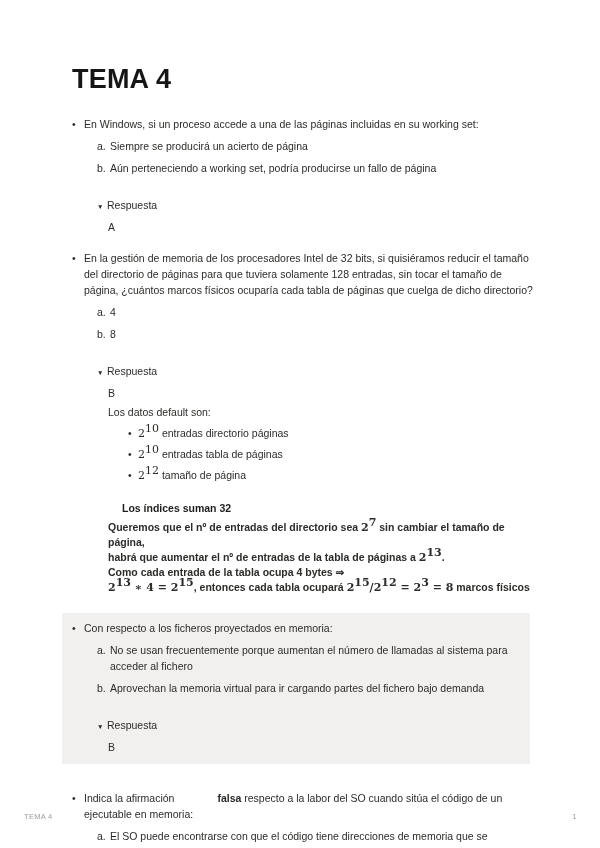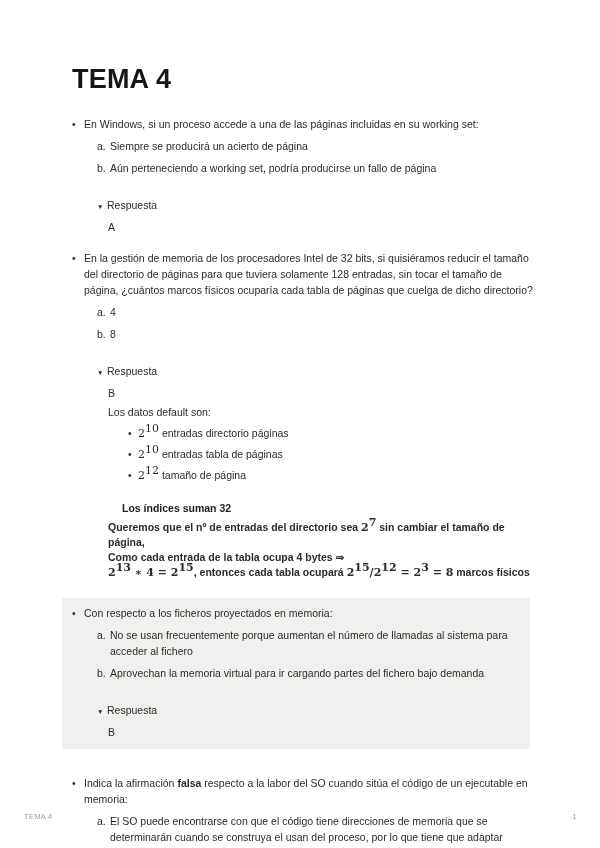--- a/index.html
+++ b/index.html
@@ -37,21 +37,21 @@
   .sub .mk{flex:0 0 10px;}
   .bold-note{padding-left:50px;margin-top:16px;font-weight:bold;color:#1d1d1b;}
   .expl{padding-left:36px;margin-top:4px;font-weight:bold;}
   .expl .ln{line-height:15px;}
   .highlight{
     margin:18px 7px 0 -10px;
     padding:7px 10px 9px 10px;
   }
   .highlight .q{margin-bottom:0;}
   .q4{margin-top:26px;}
-  .b{font-weight:bold;}
+  .b{font-weight:bold;margin-left:40px;}
   .m{font-family:"DejaVu Serif",serif;font-size:11px;}
   .m sup{font-size:11px;line-height:0;vertical-align:super;letter-spacing:0;}
   .footer{
     position:absolute;
     left:24px;right:23px;bottom:27px;
     display:flex;justify-content:space-between;
     font-size:7.5px;color:#9c9c99;letter-spacing:0.3px;
   }
 </style>
 </head>
@@ -112,20 +112,21 @@
       </div>
       <div class="li sub">
         <span class="mk">•</span>
         <div class="tx"><span class="m">2<sup>12</sup></span><span> tamaño de página</span></div>
       </div>
 
       <div class="bold-note">Los índices suman 32</div>
 
       <div class="expl">
         <div class="ln"><span>Queremos que el nº de entradas del directorio sea </span><span class="m">2<sup>7</sup></span><span> sin cambiar el tamaño de página,</span></div>
+        <div class="ln"><span>habrá que aumentar el nº de entradas de la tabla de páginas a </span><span class="m">2<sup>13</sup></span><span>.</span></div>
         <div class="ln"><span>Como cada entrada de la tabla ocupa 4 bytes ⇒</span></div>
         <div class="ln"><span class="m">2<sup>13</sup></span><span class="m"> ∗ 4 = </span><span class="m">2<sup>15</sup></span><span>, entonces cada tabla ocupará </span><span class="m">2<sup>15</sup></span><span class="m">/</span><span class="m">2<sup>12</sup></span><span class="m"> = </span><span class="m">2<sup>3</sup></span><span class="m"> = 8</span><span> marcos físicos</span></div>
       </div>
     </section>
 
     <div class="highlight" style="background-color: rgb(241, 240, 238);">
       <section class="q">
         <div class="li l0">
           <span class="mk dot">•</span>
           <div class="tx">Con respecto a los ficheros proyectados en memoria:</div>

